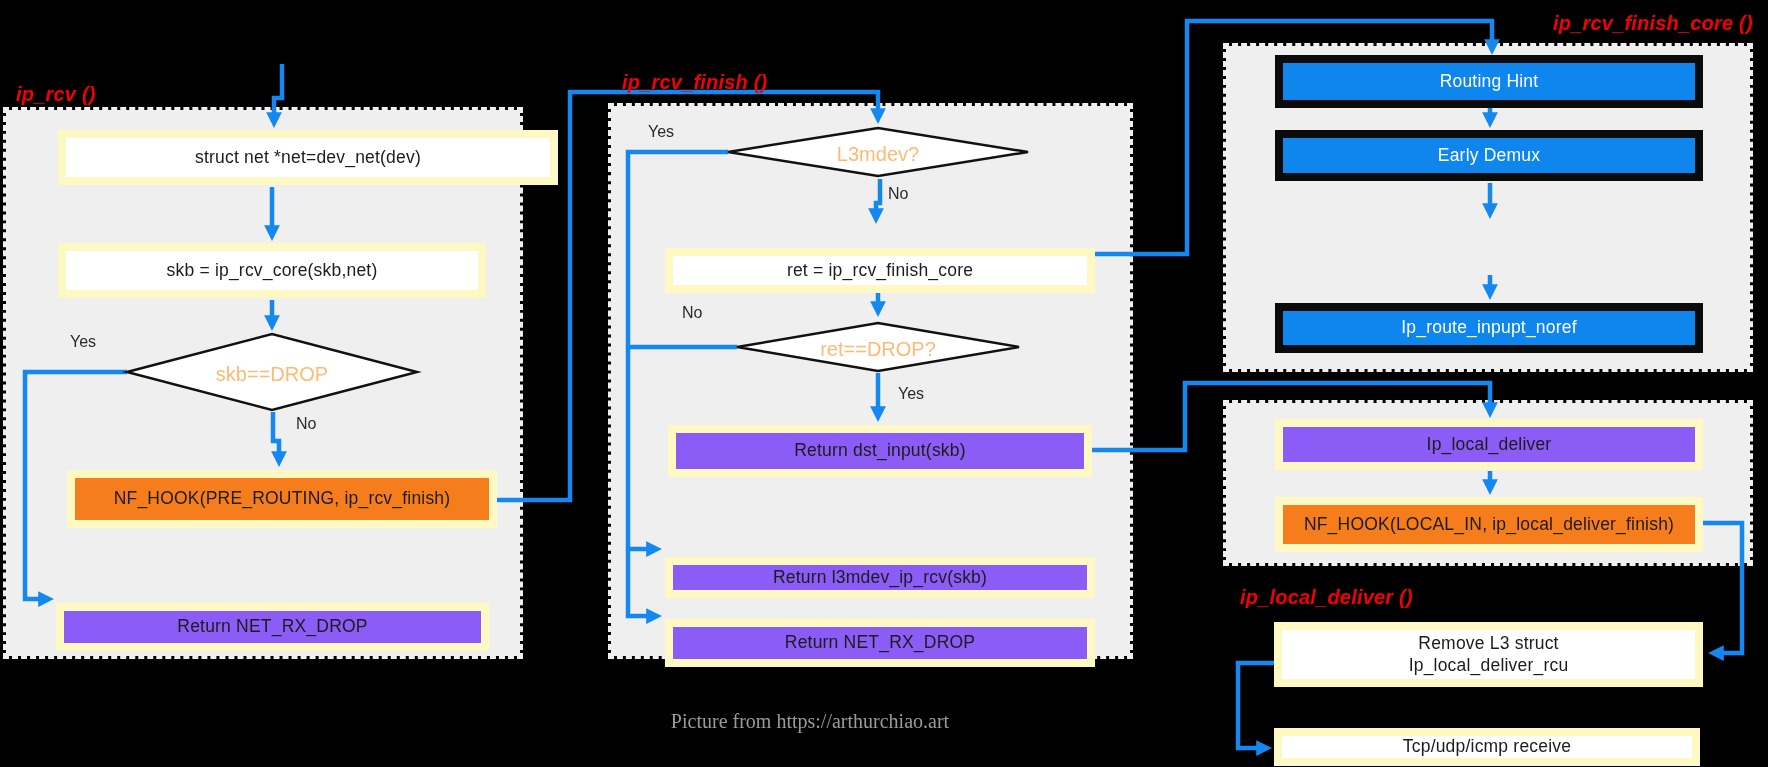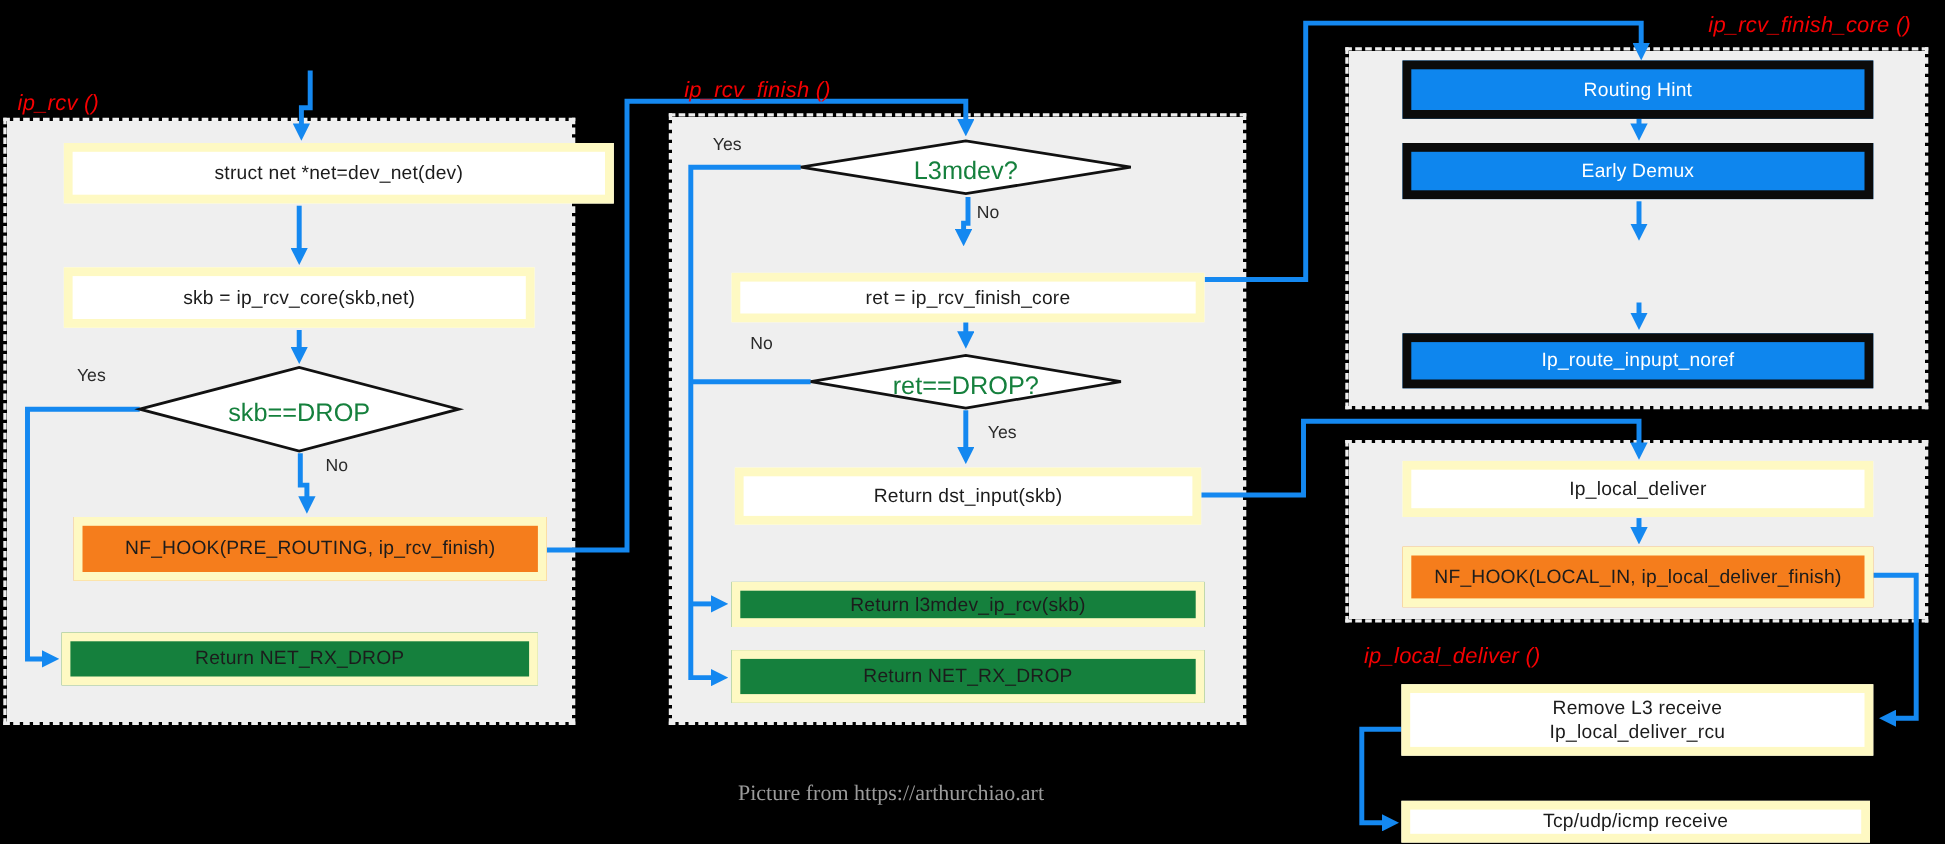--- a/index.html
+++ b/index.html
@@ -14,30 +14,30 @@
   }
   #overlay { position:absolute; left:0; top:0; z-index:2; pointer-events:none; }
   .node {
     position:absolute; box-sizing:border-box; border:8px solid #fef9c3;
     display:flex; align-items:center; justify-content:center;
     font-size:17.5px; color:#1c1c1c; text-align:center; line-height:1.25;
     z-index:3; letter-spacing:0.2px;
   }
   .white  { background:#FFFFFF; }
   .orange { background:#F57D1C; }
-  .peach  { background:#ffffff; }
-  .gray   { background:#15803d; }
+  .peach  { background:#8b5cf6; }
+  .gray   { background:#8b5cf6;margin-top:28px; }
   .blue   { background:#0E86EE; color:#FFFFFF; border-color:#0b0b0b; }
   .dlabel {
-    position:absolute; z-index:3; font-size:23px; color:#15803d;
+    position:absolute; z-index:3; font-size:20px; color:#fdba74;
     text-align:center; line-height:1;
   }
   .lbl { position:absolute; z-index:3; font-size:16px; color:#2a2a2a; line-height:1; }
   .ftitle {
-    position:absolute; z-index:4; font-style:italic; font-weight:normal;
+    position:absolute; z-index:4; font-style:italic; font-weight:bold;
     font-size:20px; color:#F50002; line-height:1; letter-spacing:0.2px;
   }
   .caption {
     position:absolute; z-index:3; font-family:"Liberation Serif", serif;
     font-size:20px; color:#9B9B9B; line-height:1;
   }
 </style>
 </head>
 <body>
 
@@ -108,20 +108,20 @@
   <div class="node gray" style="left:665px; top:591px; width:430px; height:48px;">Return NET_RX_DROP</div>
 
   <div class="node blue" style="left:1275px; top:55px; width:428px; height:53px;">Routing Hint</div>
   <div class="node blue" style="left:1275px; top:130px; width:428px; height:51px;">Early Demux</div>
   <div class="node blue" style="left:1275px; top:303px; width:428px; height:50px;">Ip_route_inpupt_noref</div>
 
   <div class="node peach" style="left:1275px; top:419px; width:428px; height:51px;">Ip_local_deliver</div>
   <div class="node orange" style="left:1275px; top:497px; width:428px; height:55px;">NF_HOOK(LOCAL_IN, ip_local_deliver_finish)</div>
 
   <div class="node white" style="left:1274px; top:622px; width:429px; height:65px; flex-direction:column;">
-    <span>Remove L3 receive</span>
+    <span>Remove L3 struct</span>
     <span>Ip_local_deliver_rcu</span>
   </div>
   <div class="node white" style="left:1274px; top:728px; width:426px; height:38px;">Tcp/udp/icmp receive</div>
 
   <div class="caption" style="left:650px; top:711px; width:320px; text-align:center;">Picture from https://arthurchiao.art</div>
 
 </div>
 
 </body></html>

